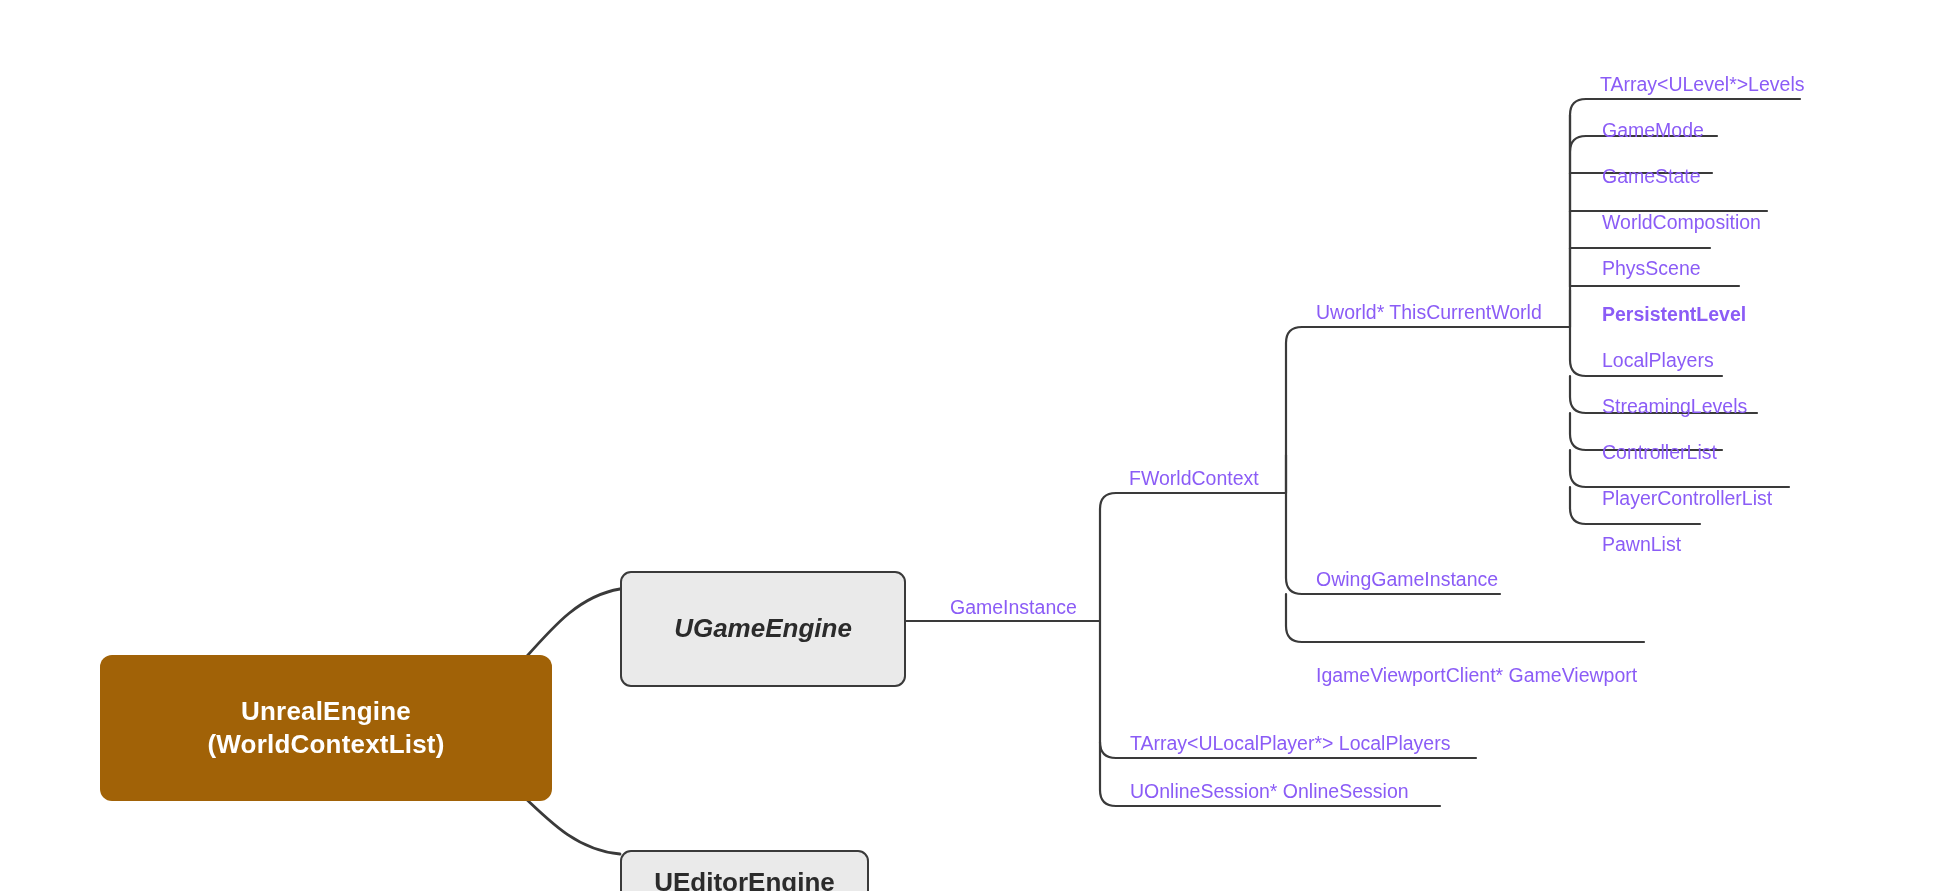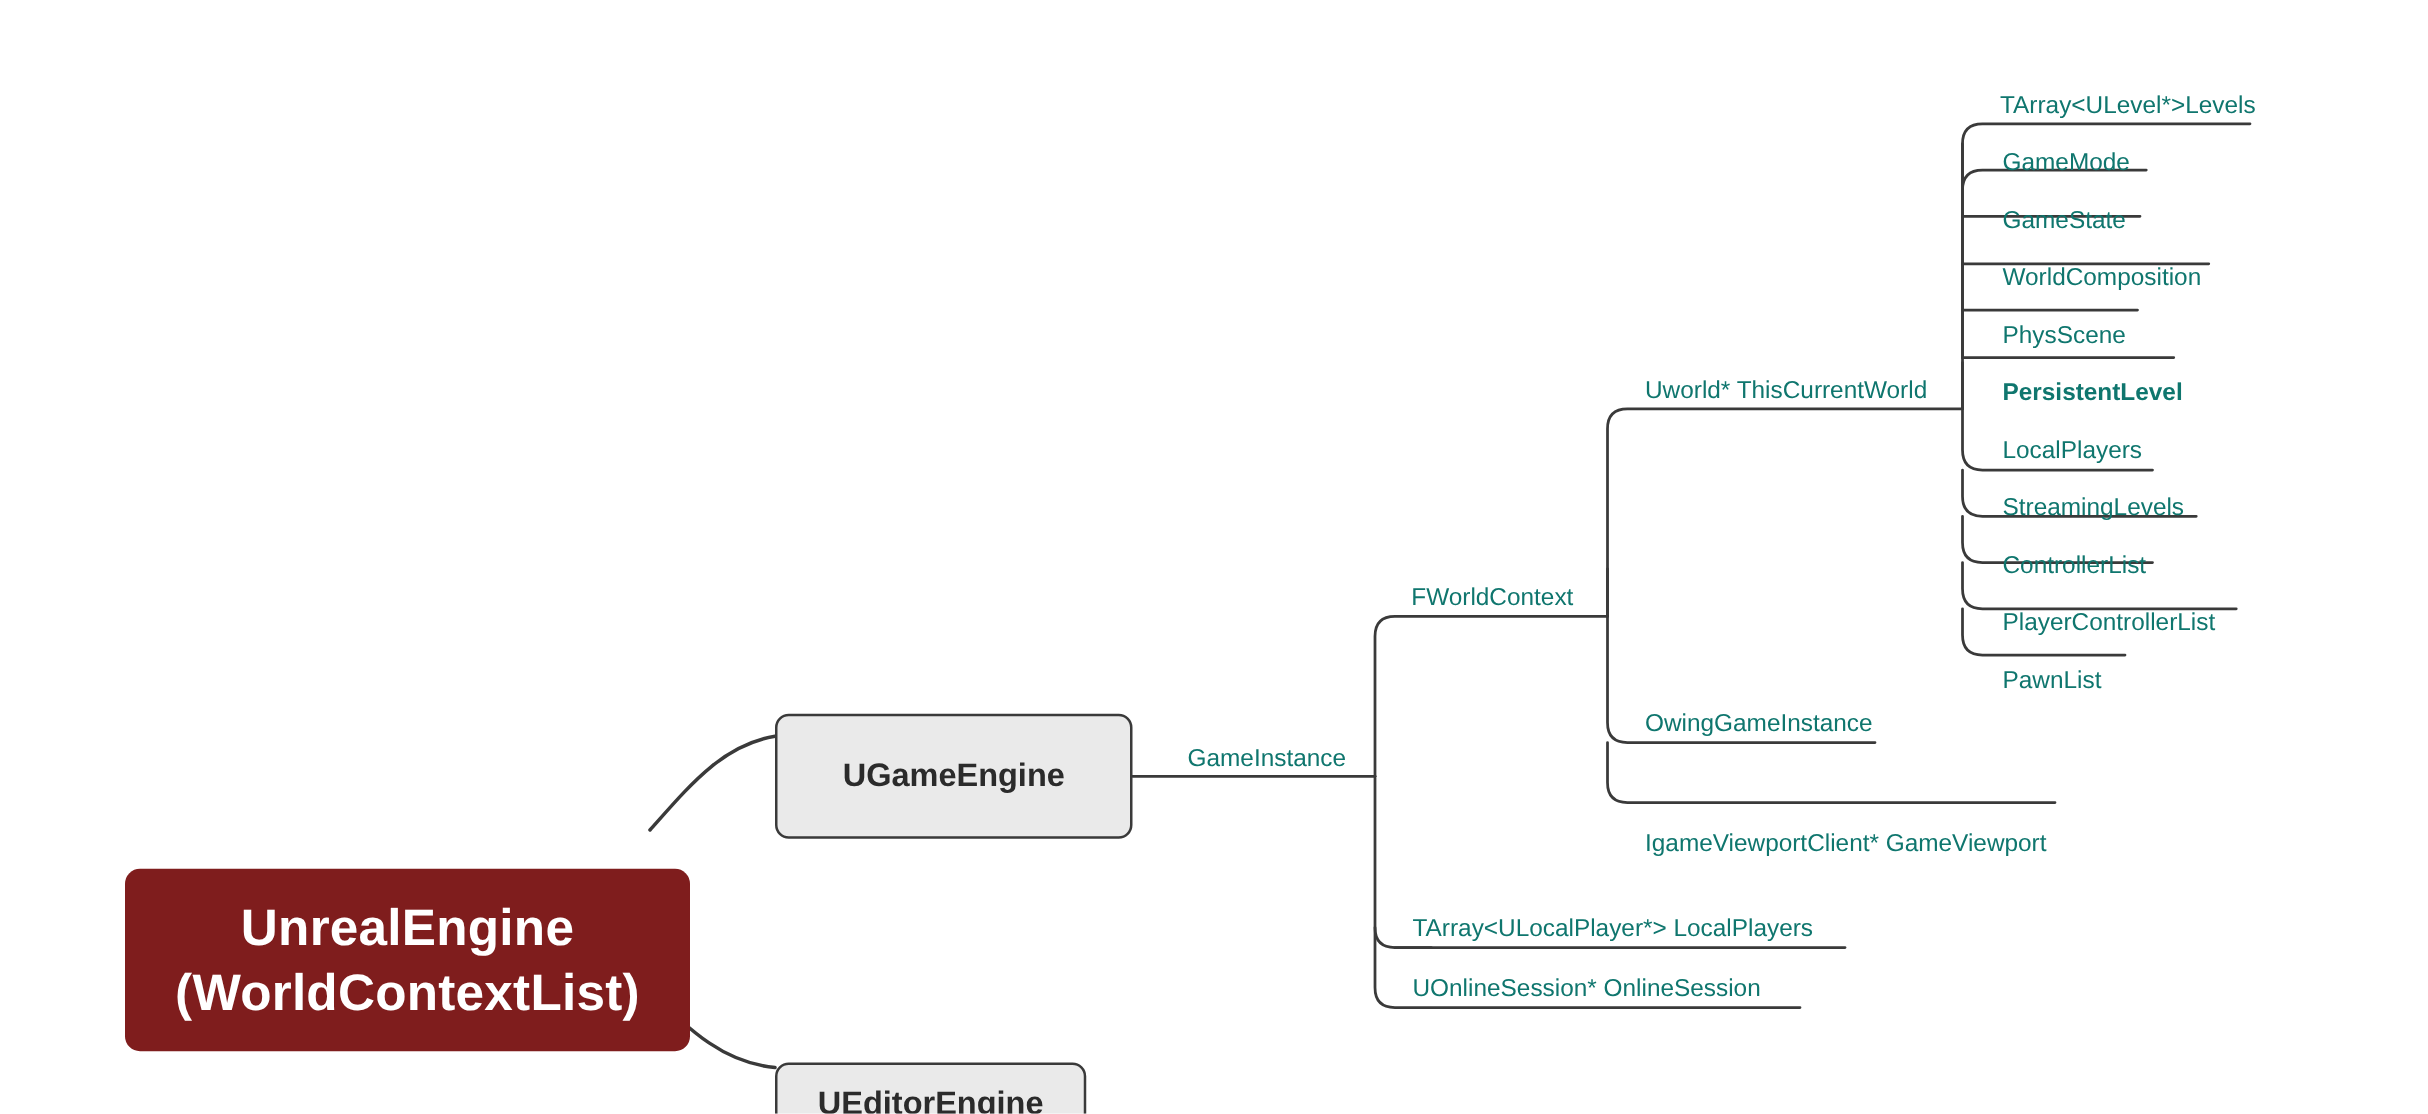--- a/index.html
+++ b/index.html
@@ -27,52 +27,51 @@
     display: flex;
     align-items: center;
     justify-content: center;
     text-align: center;
     z-index: 5;
   }
   
   .root-node {
     left: 100px; top: 655px;
     width: 452px; height: 146px;
-    background: #7f1d1d;
+    background: #a16207;
     border-radius: 12px;
     color: #ffffff;
-    font-size: 41px;
+    font-size: 26px;
     font-weight: bold;
     line-height: 1.28;
     letter-spacing: 0.2px;
-    margin-top: 40px;
   }
   .root-node .lines { display: block; }
   
   .engine-node {
     background: #eaeaea;
     border: 2.5px solid #3a3a3a;
     border-radius: 11px;
     color: #2b2b2b;
     font-size: 26px;
     font-weight: bold;
     line-height: 1.3;
   }
   .n-ugameengine {
     left: 620px; top: 571px;
-    width: 286px; height: 100px;
+    width: 286px; height: 116px; font-style: italic;
   }
   .n-ueditorengine {
     left: 620px; top: 802px;
     width: 249px; height: 66px; margin-top: 48px;
   }
   
   .leaf {
     position: absolute;
-    color: #0f766e;
+    color: #8b5cf6;
     font-size: 19.5px;
     font-weight: normal;
     white-space: nowrap;
     line-height: 1;
     z-index: 5;
   }
 </style>
 </head>
 <body>
 

